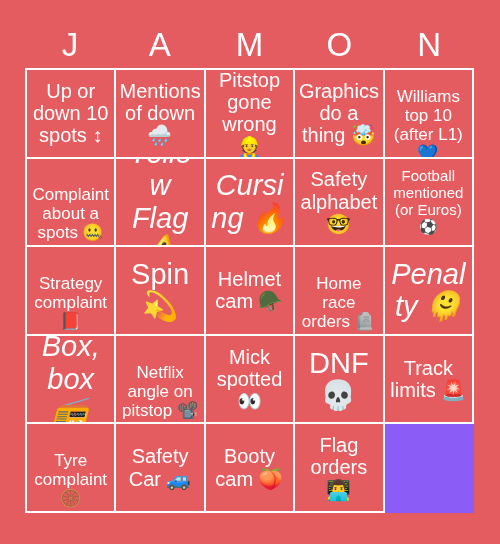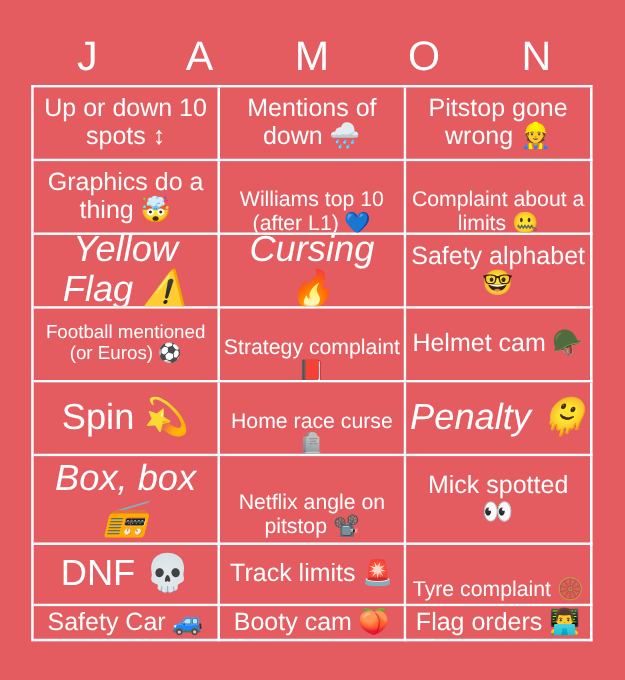--- a/index.html
+++ b/index.html
@@ -39,26 +39,26 @@
     font-family: "Liberation Sans", sans-serif;
     user-select: none;
   }
   #grid {
     position: absolute;
     left: 25px;
     top: 68px;
     width: 449px;
     height: 445px;
     display: grid;
-    grid-template-columns: repeat(3, 1fr);
+    grid-template-columns: repeat(5, 1fr);
     grid-template-rows: repeat(5, 1fr);
     border-top: 2px solid #ffffff;
     border-left: 2px solid #ffffff;
     box-sizing: border-box;
-    background: #f9a8d4;
+    background: #8b5cf6;
   }
   .cell {
     border-right: 2px solid #ffffff;
     border-bottom: 2px solid #ffffff;
     box-sizing: border-box;
     display: flex;
     align-items: center;
     justify-content: center;
     text-align: center;
     color: #ffffff;
@@ -106,46 +106,46 @@
         <span class="cell-text fs-md">Pitstop gone wrong 👷</span>
       </div>
     <div class="cell">
         <span class="cell-text fs-md">Graphics do a thing 🤯</span>
       </div>
     <div class="cell">
         <span class="cell-text fs-sm">Williams top 10 (after L1) 💙</span>
       </div>
 
     <div class="cell">
-        <span class="cell-text fs-sm">Complaint about a limits 🤐</span>
+        <span class="cell-text fs-sm">Complaint about a spots 🤐</span>
       </div>
     <div class="cell">
         <span class="cell-text fs-lg">Yellow Flag ⚠️</span>
       </div>
     <div class="cell">
         <span class="cell-text fs-lg">Cursing 🔥</span>
       </div>
     <div class="cell">
         <span class="cell-text fs-md">Safety alphabet 🤓</span>
       </div>
     <div class="cell">
         <span class="cell-text fs-xs">Football mentioned (or Euros) ⚽</span>
       </div>
 
     <div class="cell">
         <span class="cell-text fs-sm">Strategy complaint 📕</span>
       </div>
     <div class="cell">
+        <span class="cell-text fs-xl">Spin 💫</span>
+      </div>
+    <div class="cell">
         <span class="cell-text fs-md">Helmet cam 🪖</span>
       </div>
     <div class="cell">
-        <span class="cell-text fs-xl">Spin 💫</span>
-      </div>
-    <div class="cell">
-        <span class="cell-text fs-sm">Home race curse 🪦</span>
+        <span class="cell-text fs-sm">Home race orders 🪦</span>
       </div>
 
     <div class="cell">
         <span class="cell-text fs-lg">Penalty 🫠</span>
       </div>
     <div class="cell">
         <span class="cell-text fs-lg">Box, box 📻</span>
       </div>
     <div class="cell">
         <span class="cell-text fs-sm">Netflix angle on pitstop 📽️</span>

